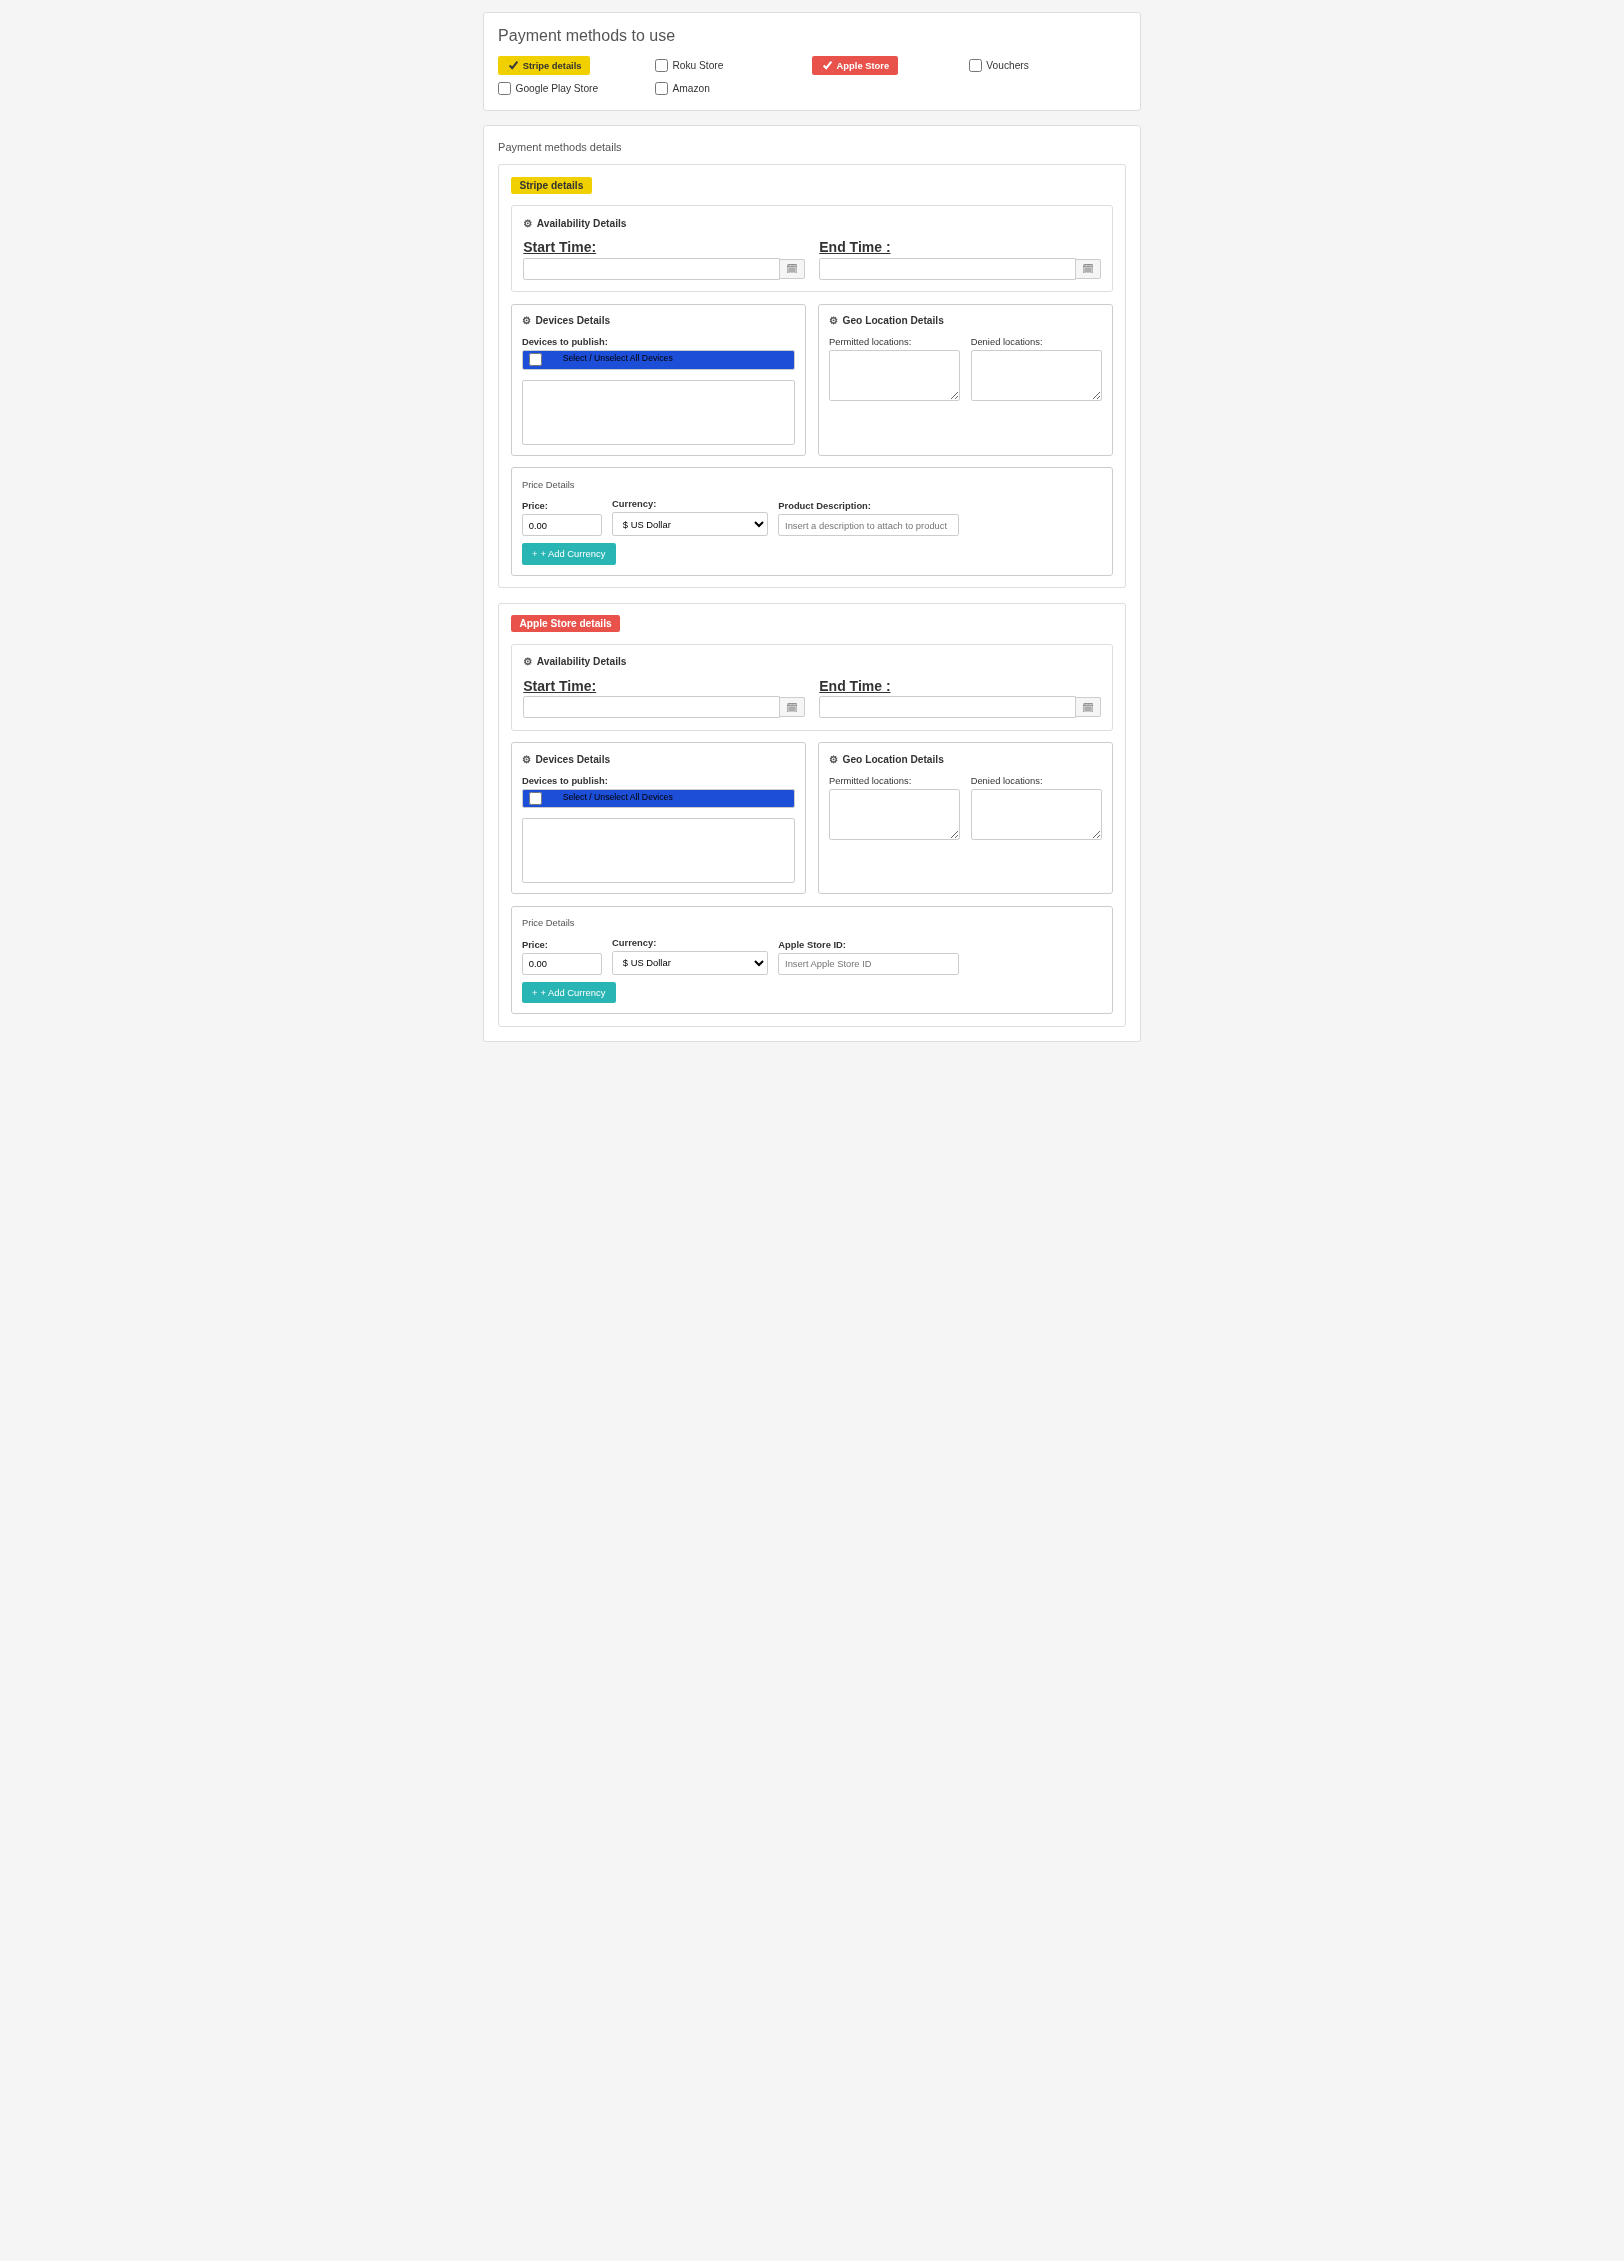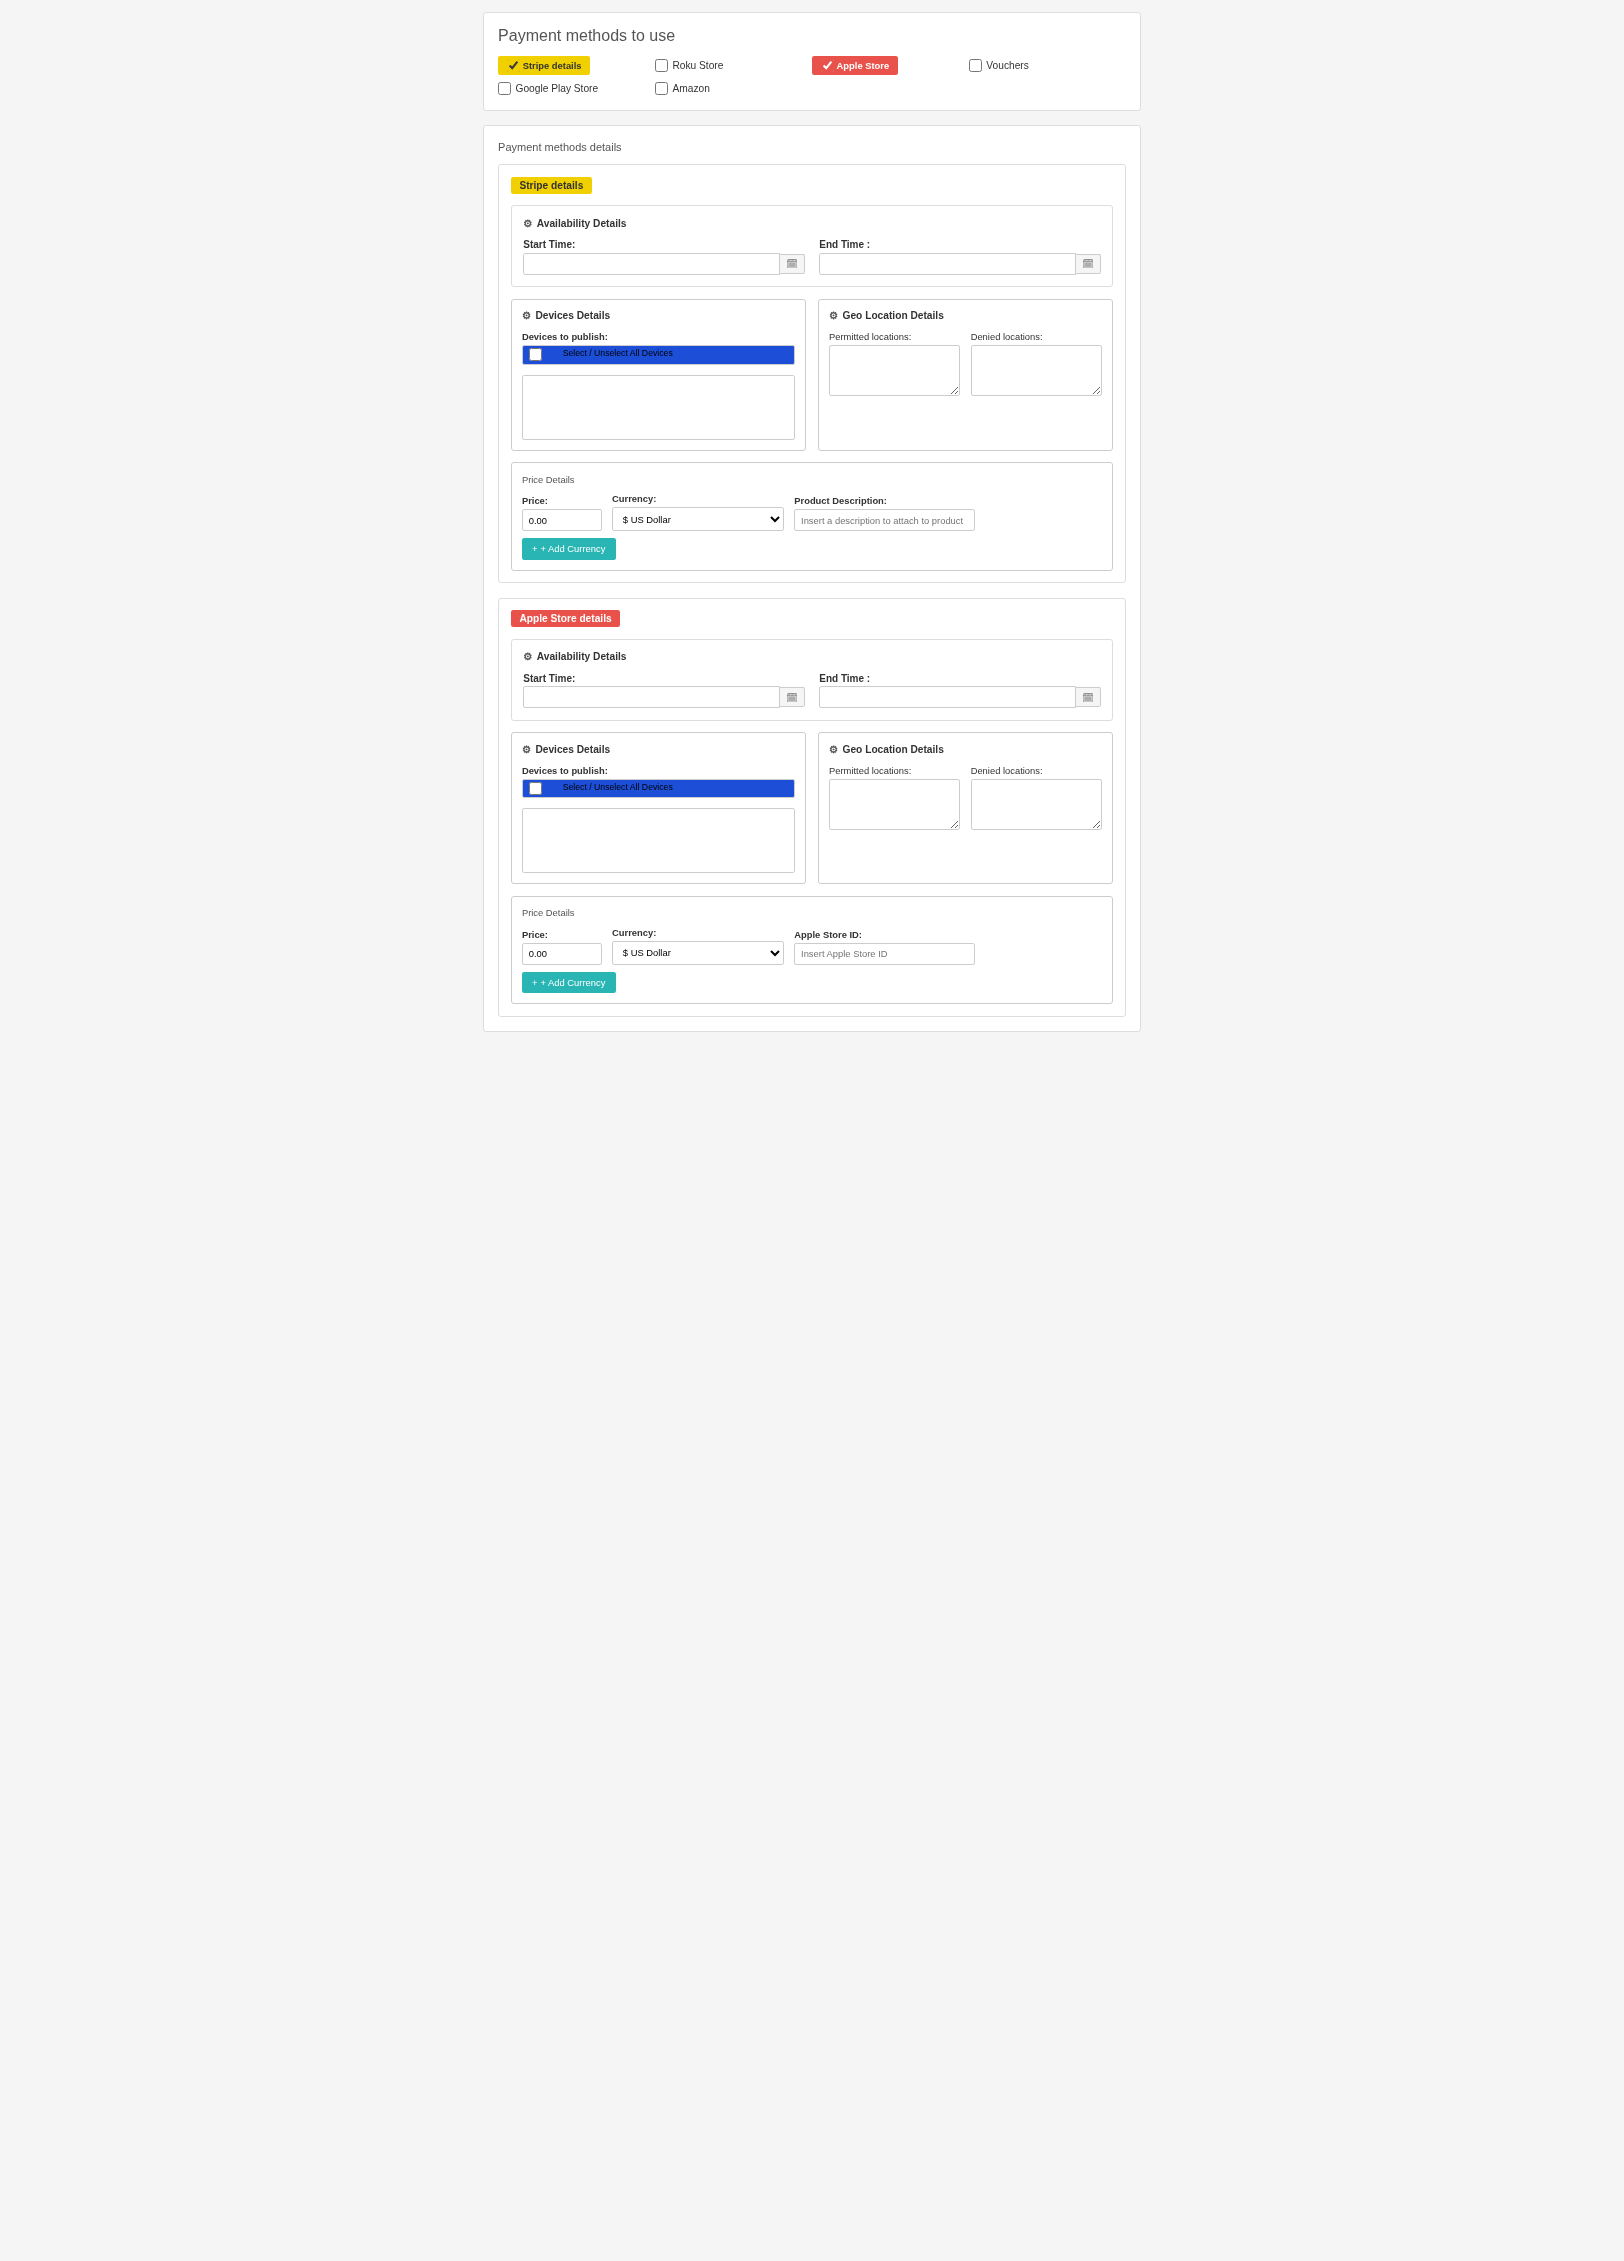--- a/index.html
+++ b/index.html
@@ -143,23 +143,24 @@
     }
 
     .time-field-group {
       display: flex;
       flex-direction: column;
       gap: 2.9px;
       flex: 1;
     }
 
     .time-field-group label {
-      font-size: 10px;
+      font-size: 14px;
       font-weight: bold;
       color: #333;
+      text-decoration: underline;
     }
 
     .two-cols {
       display: grid;
       grid-template-columns: 1fr 1fr;
       gap: 11.6px;
     }
 
     .sub-section {
       border: 0.7px solid #ccc;
@@ -238,21 +239,21 @@
     .price-field input {
       width: 80px;
     }
 
     .currency-select {
       border: 0.7px solid #ccc;
       border-radius: 2.2px;
       padding: 4.4px 5.8px;
       font-size: 9.4px;
       background: #fff;
-      width: 172px;
+      width: 156px;
     }
 
     .description-input {
       border: 0.7px solid #ccc;
       border-radius: 2.2px;
       padding: 4.4px 5.8px;
       font-size: 9.4px;
       width: 181px;
       color: #aaa;
     }

